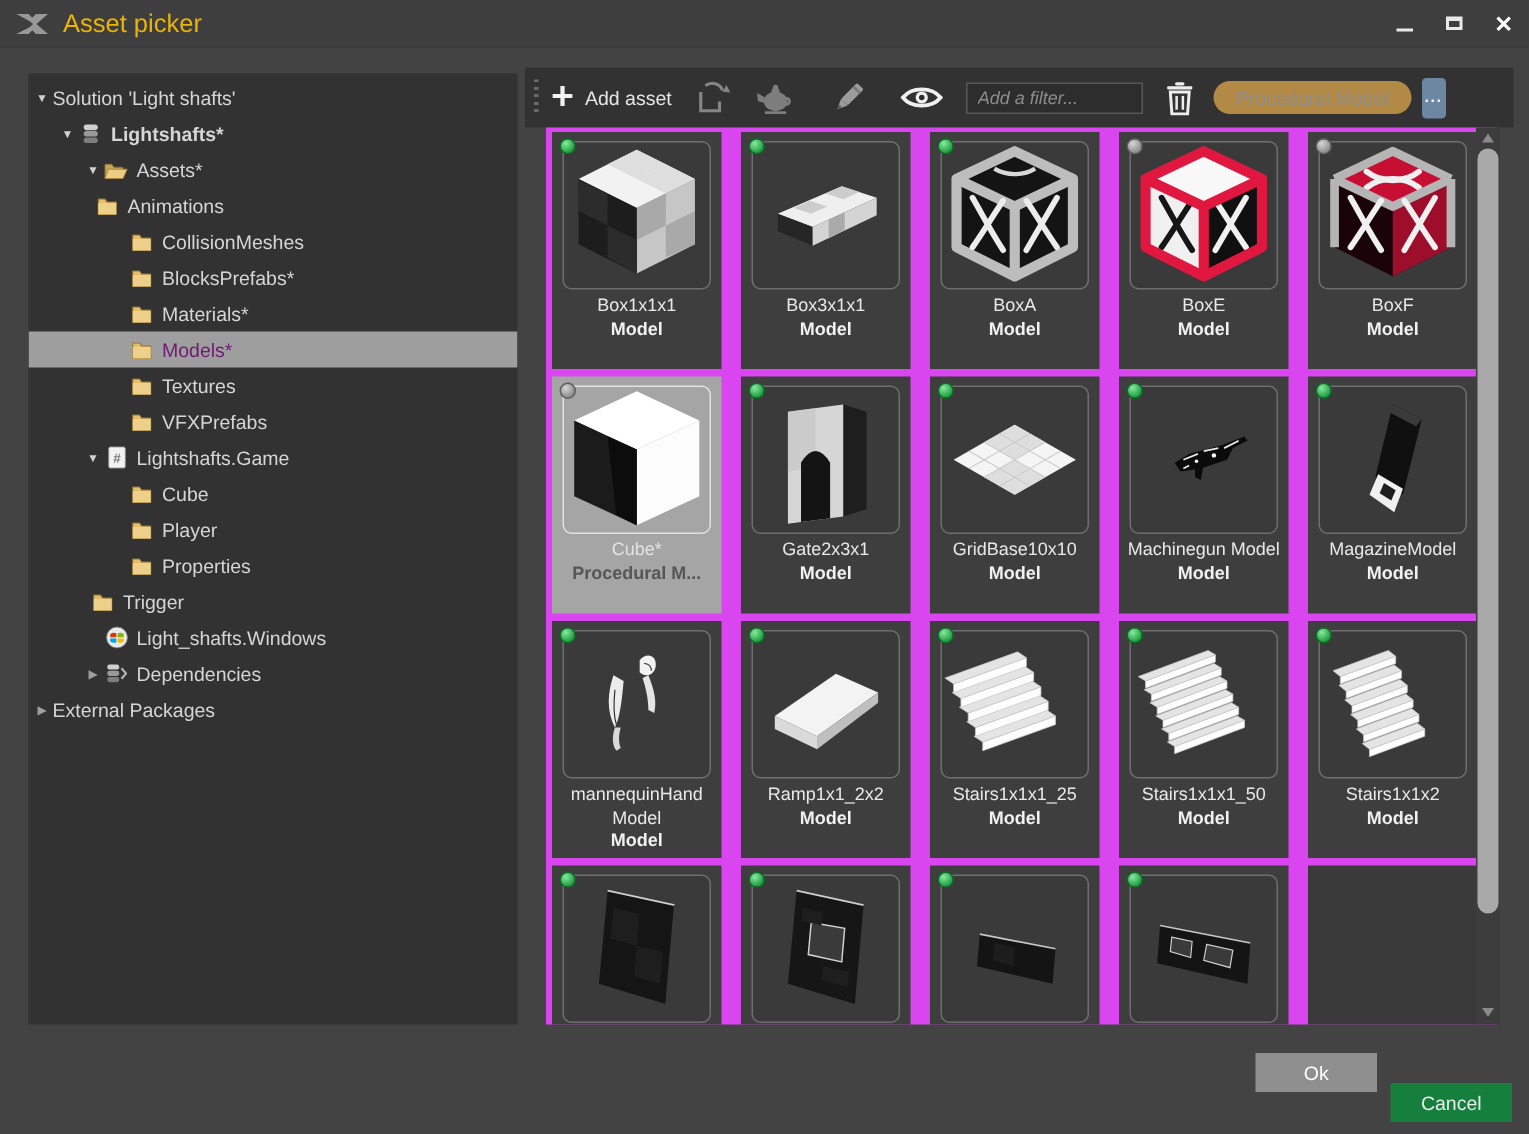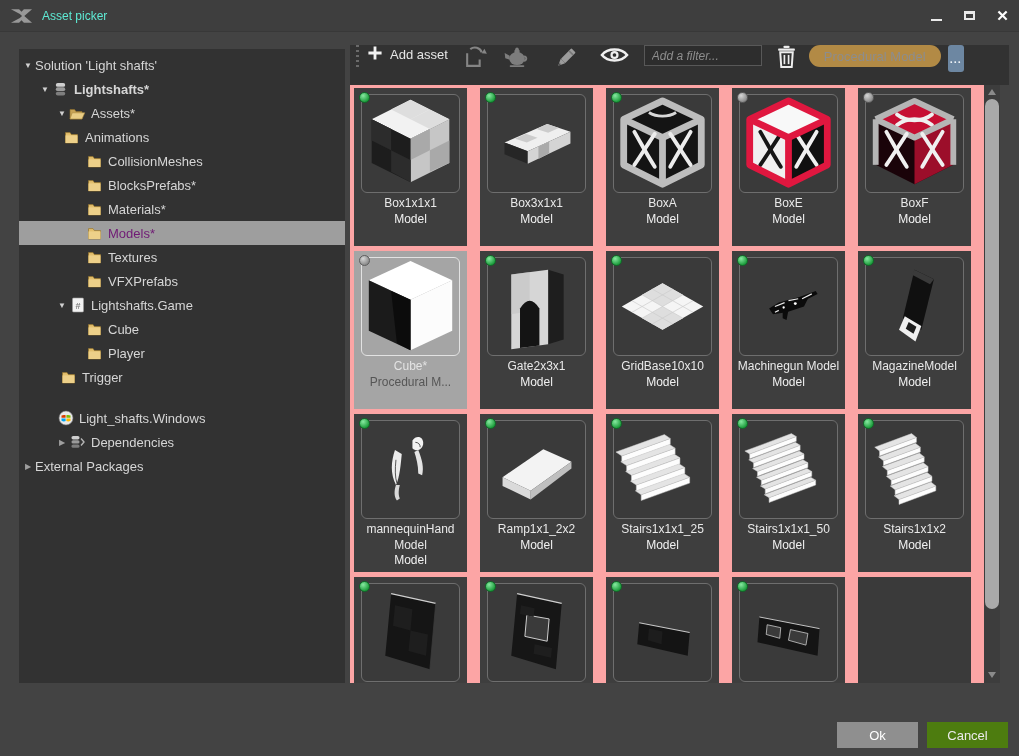--- a/index.html
+++ b/index.html
@@ -6,97 +6,97 @@
   html,body { margin:0; padding:0; }
   body {
     width:1019px; height:756px; position:relative; overflow:hidden;
     background:#434343; font-family:"Liberation Sans", sans-serif; color:#ddd;
     -webkit-font-smoothing:antialiased;
   }
   
   .titlebar { position:absolute; left:0; top:0; right:0; height:32px;
     background:#3e3e3e; display:flex; align-items:center; border-bottom:1px solid #383838; }
   .logo { margin:0 9px 0 10px; display:flex; }
-  .title { font-size:12px; color:#5eead4; }
+  .title { font-size:17px; color:#eab308; }
   .win-controls { margin-left:auto; display:flex; height:100%; }
   .win-btn { width:33px; height:100%; display:flex; align-items:center; justify-content:center; }
   .min-glyph { width:11px; height:0; border-top:2px solid #e9e9e9; margin-top:9px; }
   .max-glyph { width:11px; height:9px; border:2px solid #e9e9e9; border-top-width:3px; }
   .close-glyph { color:#fff; font-size:15px; font-weight:bold; }
   
   .sidebar { position:absolute; left:19px; top:49px; width:326px; height:634px;
     background:#323232; overflow:hidden; }
   .tree { padding-top:4px; }
   .tree-row { height:24px; display:flex; align-items:center; font-size:13px;
     color:#d6d6d6; white-space:nowrap; cursor:default; }
   .tree-row.selected { background:#9e9e9e; color:#701a75; }
   .t-arrow { width:14px; flex:none; font-size:8px; color:#d0d0d0; text-align:center; }
   .t-arrow.right { color:#9f9f9f; }
   .t-icon { width:17px; height:16px; margin-right:5px; flex:none; display:flex;
     align-items:center; justify-content:center; }
   .t-label.bold { font-weight:bold; }
   
   .toolbar { position:absolute; left:350px; top:45px; width:659px; height:40px;
-    background:#323232; display:flex; align-items:flex-start; }
+    background:#323232; display:flex; align-items:center; }
   .grip { width:3px; height:24px; margin-left:6px;
     background:repeating-linear-gradient(#6a6a6a 0 2px, transparent 2px 5px); }
   .add-asset { display:flex; align-items:center; gap:7px; color:#e6e6e6;
     font-size:13px; margin-left:8px; cursor:default; }
   .tb-icon { margin-left:15px; display:flex; align-items:center; }
   .filter-input { width:118px; height:21px; background:#2d2d2d; border:1px solid #585858;
     color:#5eead4; font-style:italic; font-size:12px; padding:0 7px; margin-left:15px;
     font-family:"Liberation Sans", sans-serif; outline:none; }
   .filter-input::placeholder { color:#8d8d8d; font-style:italic; }
   .tag-pill { margin-left:13px; height:22px; padding:0 15px; border-radius:11px;
     display:flex; align-items:center; font-size:13px; }
   .more-btn { margin-left:7px; width:16px; height:27px; border-radius:3px;
     color:#eef2f7; font-size:11px; font-weight:bold; display:flex; align-items:center;
     justify-content:center; letter-spacing:1px; }
   
-  .grid { position:absolute; left:350px; top:85px; width:634px; height:598px;
-    background:#fca5a5; overflow:hidden; display:flex; flex-wrap:wrap;
+  .grid { position:absolute; left:364px; top:85px; width:634px; height:598px;
+    background:#d946ef; overflow:hidden; display:flex; flex-wrap:wrap;
     align-content:flex-start; padding:3px 0 0 4px; }
   .tile { width:113px; height:158px; background:#3e3e3e; margin:0 13px 5px 0;
     display:flex; flex-direction:column; align-items:center; flex:none; }
   .tile.selected { background:#a5a5a5; }
   .tile.empty { background:#3a3a3a; }
   .thumb { width:99px; height:99px; margin-top:6px; border:1px solid #6e6e6e;
     border-radius:6px; position:relative; background:#3a3a3a; flex:none; }
   .tile.selected .thumb { border-color:#e2e2e2; background:#a5a5a5; }
   .thumb svg { position:absolute; left:0; top:0; width:97px; height:97px; }
   .dot { position:absolute; top:-3px; left:-3px; width:11px; height:11px;
     border-radius:50%; z-index:2; }
   .dot.green { background:radial-gradient(circle at 35% 30%, #86e9a0, #1f9e3e 72%);
     border:1px solid #0e6b27; }
   .dot.gray { background:radial-gradient(circle at 35% 30%, #d6d6d6, #8d8d8d 72%);
     border:1px solid #5e5e5e; }
   .tile-name { margin-top:3px; font-size:12px; color:#e9e9e9; text-align:center;
     line-height:1.3; max-width:107px; }
-  .tile-type { font-size:12px; font-weight:normal; color:#f1f1f1; text-align:center;
+  .tile-type { font-size:12px; font-weight:bold; color:#f1f1f1; text-align:center;
     line-height:1.3; }
   .tile.selected .tile-name { color:#e3e3e3; }
   .tile.selected .tile-type { color:#565656; }
   
   .scrollbar { position:absolute; left:984px; top:85px; width:16px; height:598px;
     background:#3d3d3d; }
   .sb-up, .sb-down { position:absolute; left:0; width:16px; height:13px; display:flex;
     align-items:center; justify-content:center; }
   .sb-up { top:0; } .sb-down { bottom:2px; }
   .tri-up { width:0; height:0; border-left:4px solid transparent;
     border-right:4px solid transparent; border-bottom:6px solid #8a8a8a; }
   .tri-down { width:0; height:0; border-left:4px solid transparent;
     border-right:4px solid transparent; border-top:6px solid #8a8a8a; }
   .sb-thumb { position:absolute; left:1px; top:14px; width:14px; height:510px;
     background:#a9a9a9; border-radius:7px; }
   
   .footer-buttons { position:absolute; right:11px; bottom:8px; display:flex; gap:9px; }
   .btn { width:81px; height:26px; display:flex; align-items:center; justify-content:center;
     font-size:13px; cursor:default; }
   .btn.ok { background:#8f8f8f; color:#ffffff; }
-  .btn.cancel { background:#4d7c0f; color:#ebebeb; }
+  .btn.cancel { background:#15803d; color:#ebebeb;margin-top:20px; }
 </style>
 </head>
 <body>
 
 <div class="titlebar">
   <span class="logo">
     <svg width="23" height="18" viewBox="0 0 24 18">
       <path d="M1,2 h8.5 l2.5,2.6 2.5,-2.6 h8.5 l-9.3,8 -3.4,-3 Z" fill="#989898"></path>
       <path d="M1,16 h8.5 l2.5,-2.6 2.5,2.6 h8.5 l-9.3,-8 -3.4,3 Z" fill="#989898"></path>
     </svg>
@@ -235,31 +235,41 @@
       <div class="tree-row" style="padding-left: 53px;">
         <span class="t-arrow"></span>
         <span class="t-icon">
           <svg width="15" height="15" viewBox="0 0 15 15">
             <path d="M1.5,2.6 L6,2.6 L7.4,4.6 L13.5,4.6 L13.5,13 L1.5,13 Z" fill="#e3bf6d" stroke="#93742c" stroke-width="0.7"></path>
             <path d="M1.5,5.4 L13.5,5.4 L13.5,13 L1.5,13 Z" fill="#edd089"></path>
           </svg>
         </span>
         <span class="t-label">Player</span>
       </div>
+      <div class="tree-row" style="padding-left: 53px;">
+        <span class="t-arrow"></span>
+        <span class="t-icon">
+          <svg width="15" height="15" viewBox="0 0 15 15">
+            <path d="M1.5,2.6 L6,2.6 L7.4,4.6 L13.5,4.6 L13.5,13 L1.5,13 Z" fill="#e3bf6d" stroke="#93742c" stroke-width="0.7"></path>
+            <path d="M1.5,5.4 L13.5,5.4 L13.5,13 L1.5,13 Z" fill="#edd089"></path>
+          </svg>
+        </span>
+        <span class="t-label">Properties</span>
+      </div>
       <div class="tree-row" style="padding-left: 27px;">
         <span class="t-arrow"></span>
         <span class="t-icon">
           <svg width="15" height="15" viewBox="0 0 15 15">
             <path d="M1.5,2.6 L6,2.6 L7.4,4.6 L13.5,4.6 L13.5,13 L1.5,13 Z" fill="#e3bf6d" stroke="#93742c" stroke-width="0.7"></path>
             <path d="M1.5,5.4 L13.5,5.4 L13.5,13 L1.5,13 Z" fill="#edd089"></path>
           </svg>
         </span>
         <span class="t-label">Trigger</span>
       </div>
-      <div class="tree-row" style="padding-left: 24px; margin-top: 17px;">
+      <div class="tree-row" style="padding-left: 36px;">
         <span class="t-arrow"></span>
         <span class="t-icon">
           <svg width="16" height="16" viewBox="0 0 16 16">
             <circle cx="8" cy="8" r="7" fill="#e9e9e9" stroke="#777777" stroke-width="0.6"></circle>
             <path d="M3.5,5.6 C5,4.7 6.5,4.7 7.6,5.3 L7.6,7.8 L3.5,7.8 Z" fill="#d83b01"></path>
             <path d="M8.4,5.3 C9.6,4.7 11,4.7 12.5,5.6 L12.5,7.8 L8.4,7.8 Z" fill="#7fba00"></path>
             <path d="M3.5,8.6 L7.6,8.6 L7.6,11.1 C6.5,11.7 5,11.7 3.5,10.8 Z" fill="#00a4ef"></path>
             <path d="M8.4,8.6 L12.5,8.6 L12.5,10.8 C11,11.7 9.6,11.7 8.4,11.1 Z" fill="#ffb900"></path>
           </svg>
         </span>

